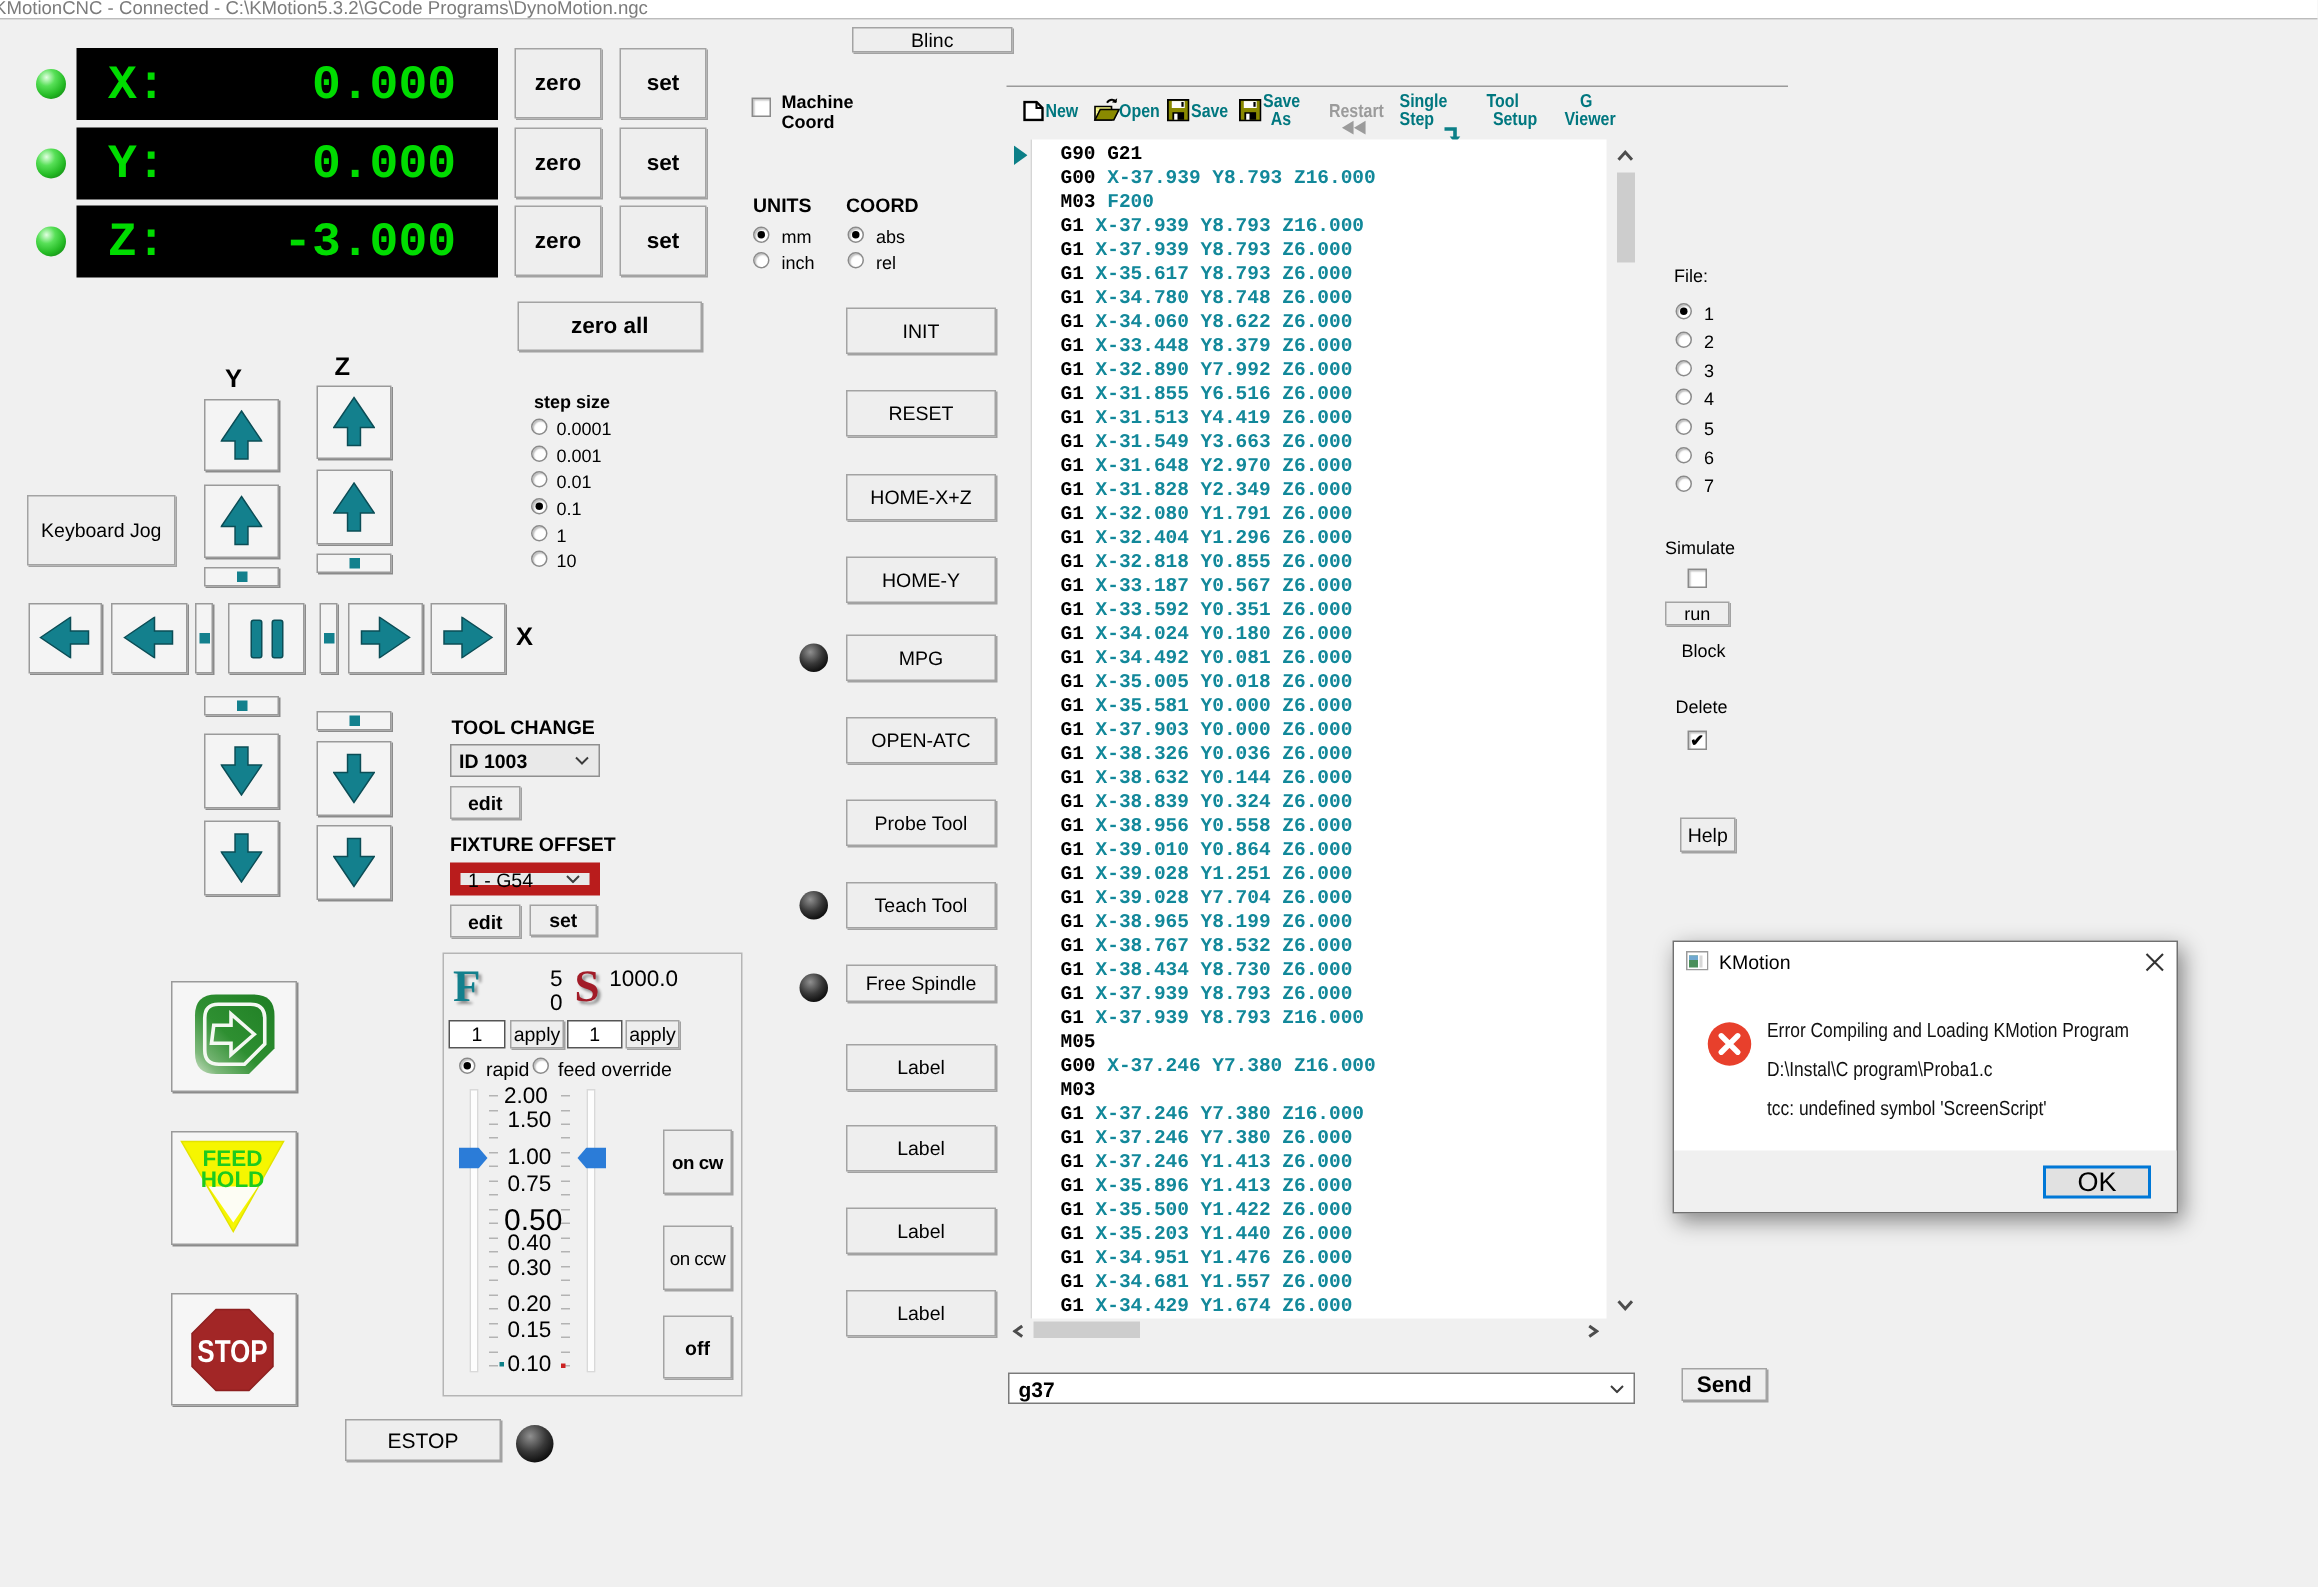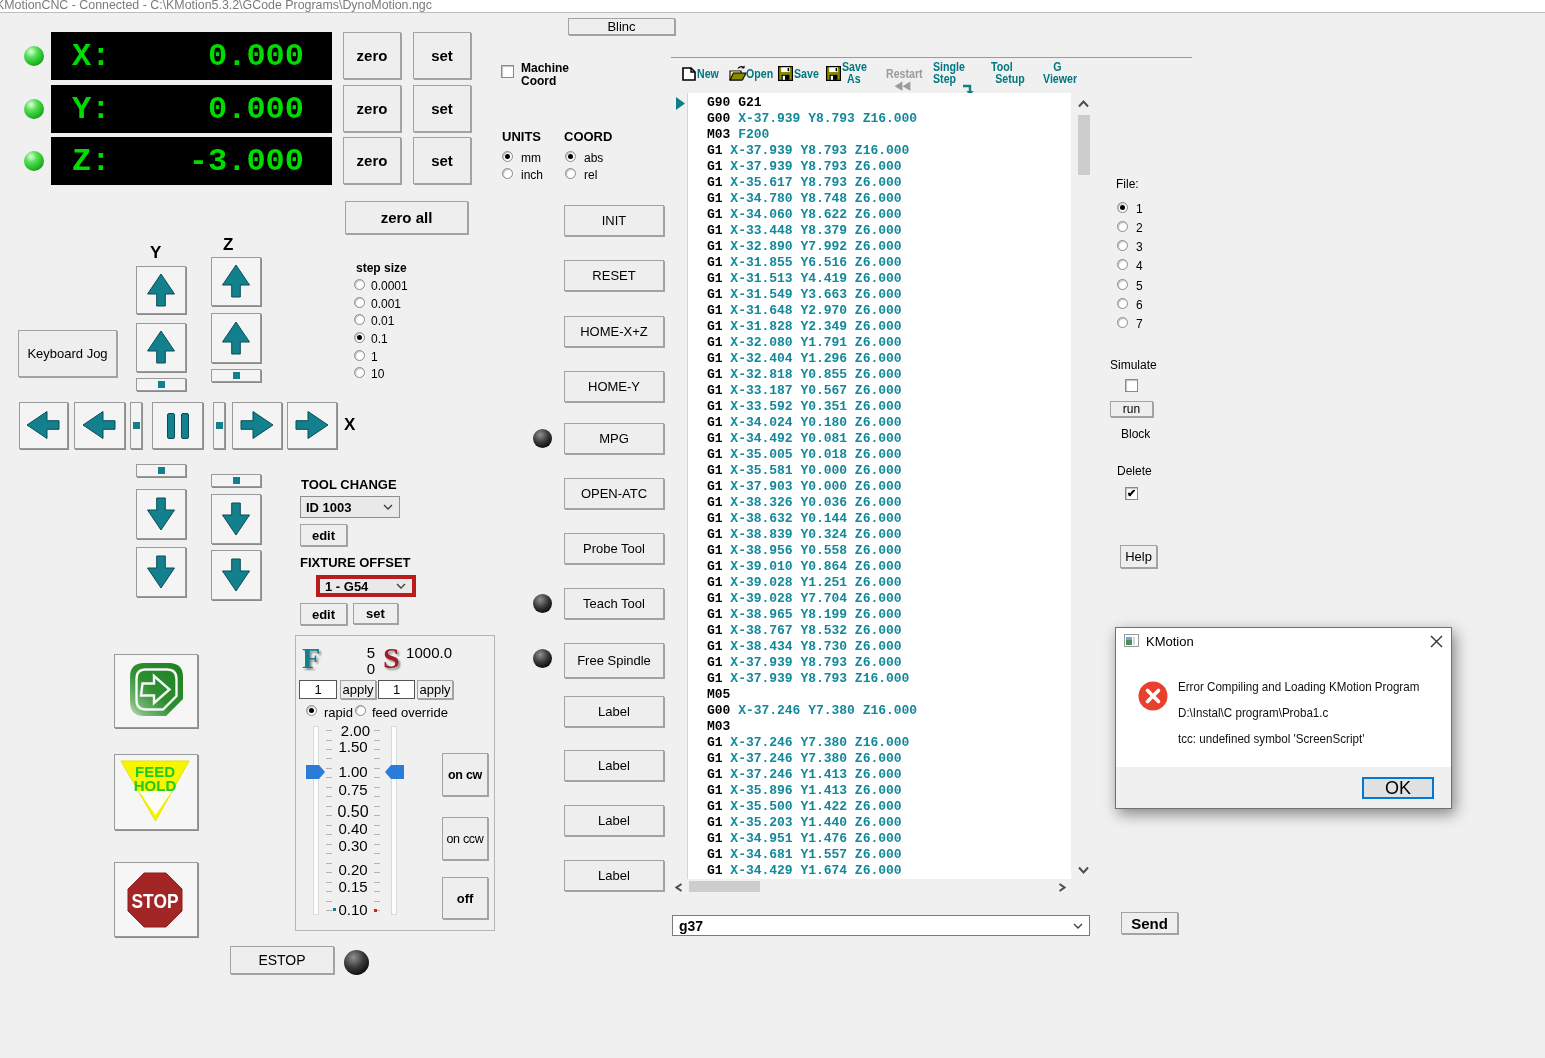--- a/index.html
+++ b/index.html
@@ -155,21 +155,21 @@
 <div class="lbl" style="left:371px;top:367px">10</div>
 <div class="blbl" style="left:301px;top:477px;font-size:13px">TOOL CHANGE</div>
 <div class="a" style="left:300px;top:496px;width:100px;height:22px;background:#e9e9e9;border:1px solid #8f8f8f;font-size:13px;font-weight:bold;display:flex;align-items:center">
     <span style="padding-left:5px">ID 1003</span>
     <svg width="10" height="6" viewBox="0 0 10 6" style="margin-left:auto;margin-right:6px">
       <path d="M1 1 L5 5 L9 1" fill="none" stroke="#3c3c3c" stroke-width="1.3"></path>
     </svg>
   </div>
 <div class="b" style="left:300px;top:524px;width:47px;height:22px;font-size:13px;font-weight:bold">edit</div>
 <div class="blbl" style="left:300px;top:555px;font-size:13px">FIXTURE OFFSET</div>
-<div class="a" style="left:316px;top:575px;width:100px;height:22px;background:#e9e9e9;border:4px solid #b91c1c;font-size:13px;font-weight:bold;display:flex;align-items:center">
+<div class="a" style="left:300px;top:575px;width:100px;height:22px;background:#e9e9e9;border:7px solid #b91c1c;font-size:13px;font-weight:normal;display:flex;align-items:center">
     <span style="padding-left:5px">1 - G54</span>
     <svg width="10" height="6" viewBox="0 0 10 6" style="margin-left:auto;margin-right:6px">
       <path d="M1 1 L5 5 L9 1" fill="none" stroke="#3c3c3c" stroke-width="1.3"></path>
     </svg>
   </div>
 <div class="b" style="left:300px;top:603px;width:47px;height:22px;font-size:13px;font-weight:bold">edit</div>
 <div class="b" style="left:353px;top:603px;width:45px;height:21px;font-size:13px;font-weight:bold">set</div>
 <div class="a" style="left:295px;top:635px;width:200px;height:296px;border:1px solid #b5b5b5;background:#f0f0f0"></div>
 <div class="a" style="left:302px;top:641px;font-family:'Liberation Serif',serif;font-weight:bold;font-size:30px;color:#13808d;text-shadow:2px 2px 2px rgba(0,0,0,.4)">F</div>
 <div class="a" style="left:360px;top:644px;font-size:15px;width:15px;text-align:right">5</div>
@@ -220,25 +220,25 @@
 <div class="a" style="left:326px;top:872.0px;width:6px;height:1px;background:#b3b3b3"></div>
 <div class="a" style="left:374px;top:872.0px;width:6px;height:1px;background:#b3b3b3"></div>
 <div class="a" style="left:326px;top:881.5px;width:6px;height:1px;background:#b3b3b3"></div>
 <div class="a" style="left:374px;top:881.5px;width:6px;height:1px;background:#b3b3b3"></div>
 <div class="a" style="left:326px;top:891.0px;width:6px;height:1px;background:#b3b3b3"></div>
 <div class="a" style="left:374px;top:891.0px;width:6px;height:1px;background:#b3b3b3"></div>
 <div class="a" style="left:326px;top:900.5px;width:6px;height:1px;background:#b3b3b3"></div>
 <div class="a" style="left:374px;top:900.5px;width:6px;height:1px;background:#b3b3b3"></div>
 <div class="a" style="left:326px;top:909.9px;width:6px;height:1px;background:#b3b3b3"></div>
 <div class="a" style="left:374px;top:909.9px;width:6px;height:1px;background:#b3b3b3"></div>
-<div class="a" style="left:336px;top:722px;width:34px;text-align:right;font-size:15px">2.00</div>
+<div class="a" style="left:336px;top:722px;width:34px;text-align:left;font-size:15px">2.00</div>
 <div class="a" style="left:336px;top:738px;width:34px;text-align:center;font-size:15px">1.50</div>
 <div class="a" style="left:336px;top:763px;width:34px;text-align:center;font-size:15px">1.00</div>
 <div class="a" style="left:336px;top:781px;width:34px;text-align:center;font-size:15px">0.75</div>
-<div class="a" style="left:336px;top:803px;width:34px;text-align:center;font-size:16px">0.50</div>
+<div class="a" style="left:336px;top:803px;width:34px;text-align:center;font-size:20px">0.50</div>
 <div class="a" style="left:336px;top:820px;width:34px;text-align:center;font-size:15px">0.40</div>
 <div class="a" style="left:336px;top:837px;width:34px;text-align:center;font-size:15px">0.30</div>
 <div class="a" style="left:336px;top:861px;width:34px;text-align:center;font-size:15px">0.20</div>
 <div class="a" style="left:336px;top:878px;width:34px;text-align:center;font-size:15px">0.15</div>
 <div class="a" style="left:336px;top:901px;width:34px;text-align:center;font-size:15px">0.10</div>
 <svg class="a" style="left:306px;top:765px" width="20" height="14" viewBox="0 0 20 14">
     <path d="M0 0 L13 0 L19 7 L13 14 L0 14 Z" fill="#2b7cd8"></path>
   </svg>
 <svg class="a" style="left:384px;top:765px" width="20" height="14" viewBox="0 0 20 14">
     <path d="M20 0 L7 0 L1 7 L7 14 L20 14 Z" fill="#2b7cd8"></path>
@@ -277,21 +277,21 @@
 <div class="b" style="left:230px;top:946px;width:104px;height:28px;font-size:14px">ESTOP</div>
 <div class="sph" style="left:344px;top:950px;width:25px;height:25px"></div>
 <div class="b" style="left:564px;top:205px;width:100px;height:31px;font-size:13px">INIT</div>
 <div class="b" style="left:564px;top:260px;width:100px;height:31px;font-size:13px">RESET</div>
 <div class="b" style="left:564px;top:316px;width:100px;height:31px;font-size:13px">HOME-X+Z</div>
 <div class="b" style="left:564px;top:371px;width:100px;height:31px;font-size:13px">HOME-Y</div>
 <div class="b" style="left:564px;top:423px;width:100px;height:31px;font-size:13px">MPG</div>
 <div class="b" style="left:564px;top:478px;width:100px;height:31px;font-size:13px">OPEN-ATC</div>
 <div class="b" style="left:564px;top:533px;width:100px;height:31px;font-size:13px">Probe Tool</div>
 <div class="b" style="left:564px;top:588px;width:100px;height:31px;font-size:13px">Teach Tool</div>
-<div class="b" style="left:564px;top:643px;width:100px;height:35px;font-size:13px">Free Spindle</div>
+<div class="b" style="left:564px;top:643px;width:100px;height:25px;font-size:13px">Free Spindle</div>
 <div class="b" style="left:564px;top:696px;width:100px;height:31px;font-size:13px">Label</div>
 <div class="b" style="left:564px;top:750px;width:100px;height:31px;font-size:13px">Label</div>
 <div class="b" style="left:564px;top:805px;width:100px;height:31px;font-size:13px">Label</div>
 <div class="b" style="left:564px;top:860px;width:100px;height:31px;font-size:13px">Label</div>
 <div class="sph" style="left:533px;top:429px;width:19px;height:19px"></div>
 <div class="sph" style="left:533px;top:594px;width:19px;height:19px"></div>
 <div class="sph" style="left:533px;top:649px;width:19px;height:19px"></div>
 <div class="a" style="left:671px;top:57px;width:521px;height:1px;background:#9a9a9a"></div>
 <svg class="a" style="left:682px;top:67px" width="14" height="14" viewBox="0 0 14 14">
 <path d="M1 1 L9 1 L13 5 L13 13 L1 13 Z" fill="#fff" stroke="#000" stroke-width="1.6"></path>

